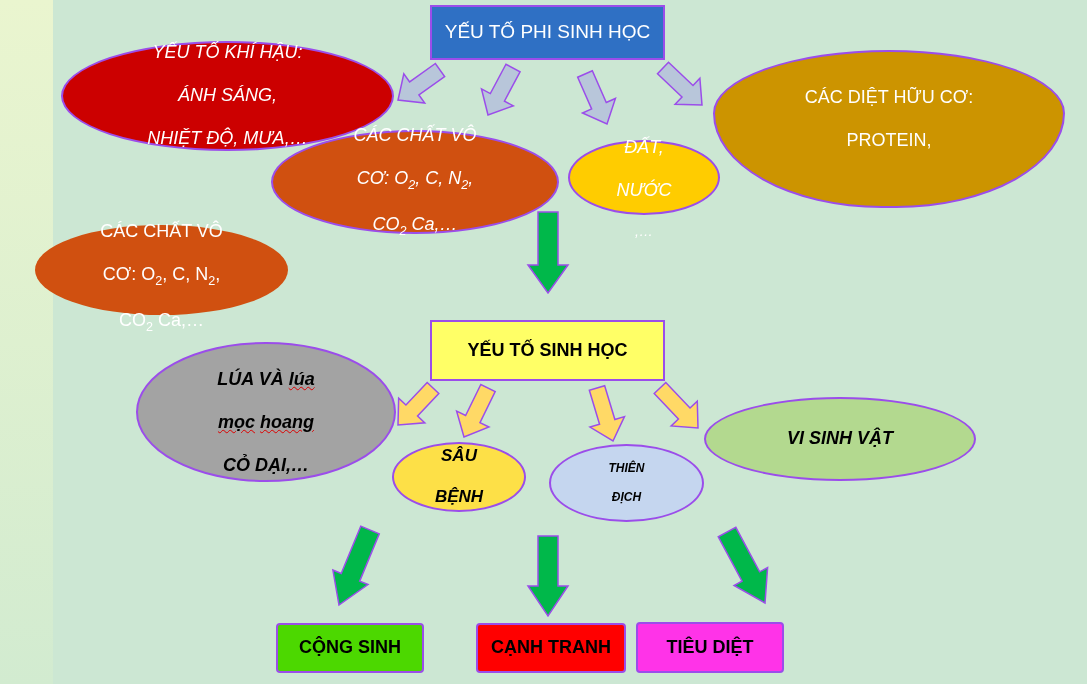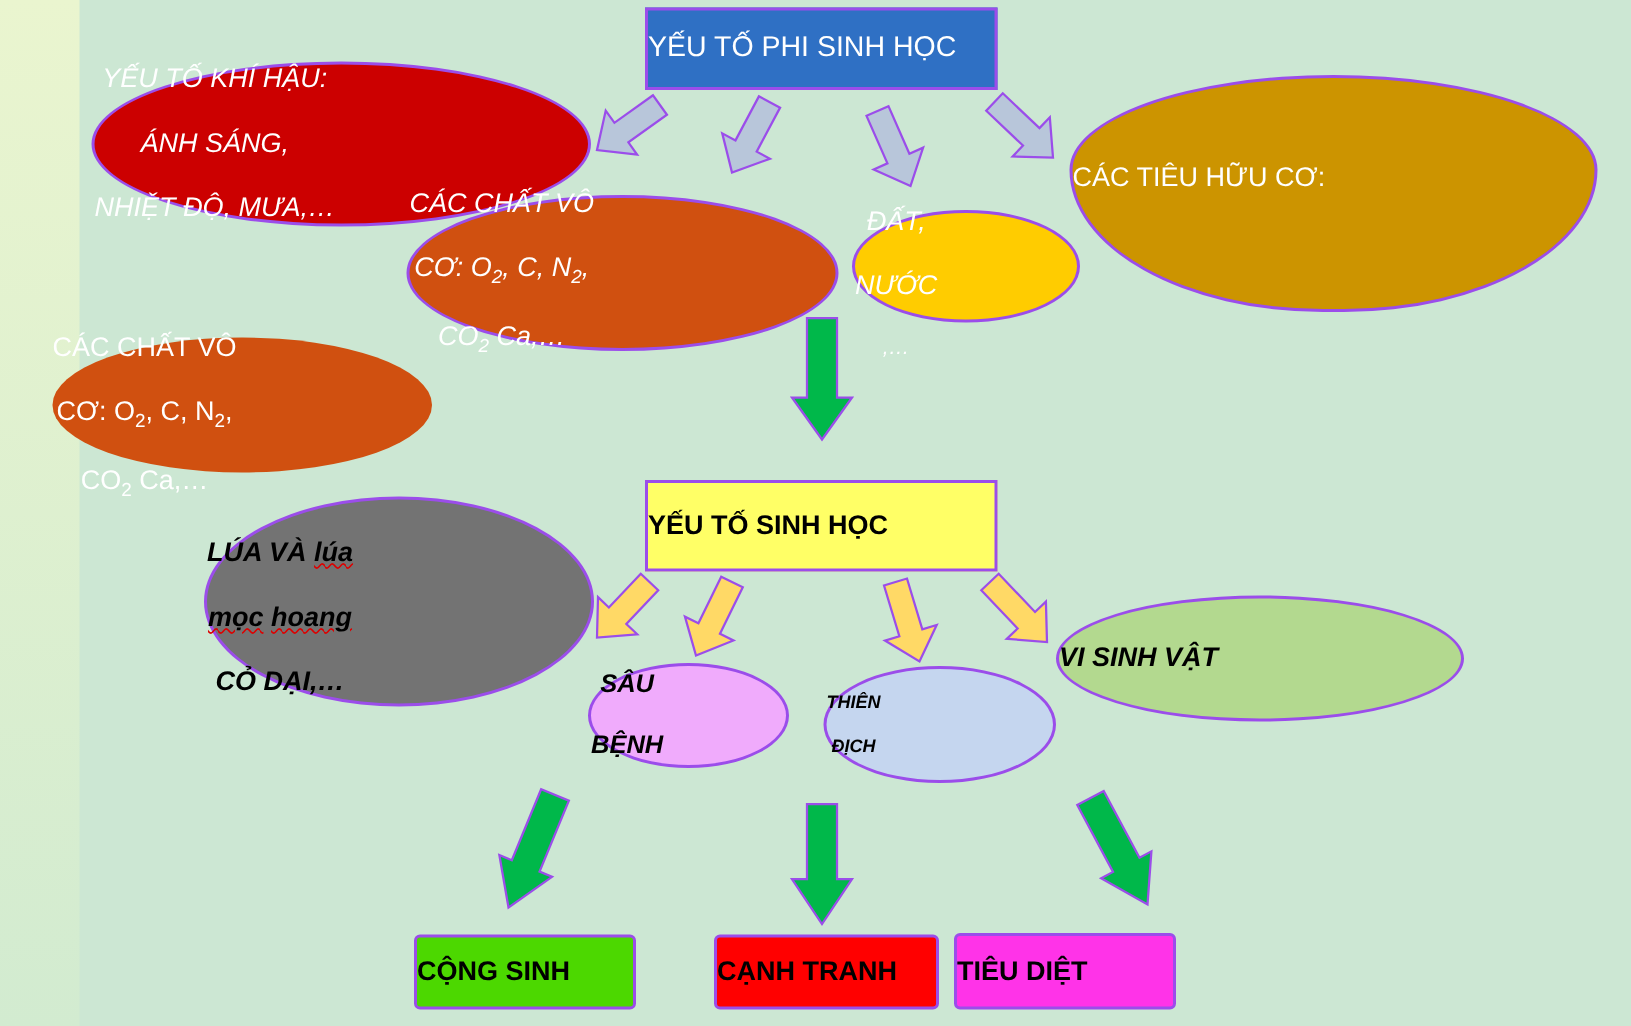--- a/index.html
+++ b/index.html
@@ -1,21 +1,21 @@
 <!DOCTYPE html>
 <html><head>
 <meta charset="utf-8">
 <style>
   html,body{margin:0;padding:0;}
   body{width:1087px;height:684px;position:relative;overflow:hidden;
        background:#cce7d3;font-family:"Liberation Sans",sans-serif;}
   .strip{position:absolute;left:0;top:0;width:53px;height:684px;
          background:linear-gradient(#eaf5cf,#d2ebd0);}
   svg#arrows{position:absolute;left:0;top:0;}
-  .node{position:absolute;display:flex;align-items:center;justify-content:flex-start;
+  .node{position:absolute;display:flex;align-items:center;justify-content:center;
         text-align:center;box-sizing:border-box;}
   .ell{border-radius:50%;border:2px solid #9b4dea;font-style:italic;}
   .box{border:2px solid #9b4dea;}
   .txt{line-height:1.2;white-space:pre-line;}
   .w{color:#fff;font-size:18px;}
   .b{color:#000;font-size:18px;font-weight:bold;}
   sub{font-size:70%;}
   .sq{text-decoration:underline wavy #d00;text-decoration-thickness:1px;}
 </style>
 </head>
@@ -45,21 +45,22 @@
 <div class="node ell" style="left:61px;top:41px;width:333px;height:110px;background:#cc0000;">
   <div class="txt w">
     <div>YẾU TỐ KHÍ HẬU:</div>
     <div>ÁNH SÁNG,</div>
     <div>NHIỆT ĐỘ, MƯA,…</div>
   </div>
 </div>
 
 <div class="node" style="left:713px;top:50px;width:352px;height:158px;background:#cc9400;border-radius:50% 50% 48% 48% / 40% 40% 60% 60%;border:2px solid #9b4dea;">
   <div class="txt w" style="margin-top:-20px">
-    <div>CÁC TIÊU HỮU CƠ:</div>
+    <div>CÁC DIỆT HỮU CƠ:</div>
+    <div>PROTEIN,</div>
   </div>
 </div>
 
 <div class="node ell" style="left:271px;top:130px;width:288px;height:104px;background:#d05010;">
   <div class="txt w">
     <div>CÁC CHẤT VÔ</div>
     <div><span>CƠ: O</span><sub>2</sub><span>, C, N</span><sub>2</sub><span>,</span></div>
     <div><span>CO</span><sub>2</sub><span> Ca,…</span></div>
   </div>
 </div>
@@ -77,29 +78,29 @@
     <div>CÁC CHẤT VÔ</div>
     <div><span>CƠ: O</span><sub>2</sub><span>, C, N</span><sub>2</sub><span>,</span></div>
     <div><span>CO</span><sub>2</sub><span> Ca,…</span></div>
   </div>
 </div>
 
 <div class="node box" style="left:430px;top:320px;width:235px;height:61px;background:#ffff66;">
   <span class="txt b">YẾU TỐ SINH HỌC</span>
 </div>
 
-<div class="node ell" style="left:136px;top:331px;width:260px;height:140px;background:#737373;">
+<div class="node ell" style="left:136px;top:342px;width:260px;height:140px;background:#a3a3a3;">
   <div class="txt b" style="margin-top:22px">
     <div><span>LÚA VÀ </span><span class="sq">lúa</span></div>
     <div><span class="sq">mọc</span> <span class="sq">hoang</span></div>
     <div>CỎ DẠI,…</div>
   </div>
 </div>
 
-<div class="node ell" style="left:392px;top:442px;width:134px;height:70px;background:#f0abfc;">
+<div class="node ell" style="left:392px;top:442px;width:134px;height:70px;background:#fde047;">
   <div class="txt b" style="font-size:17px">
     <div>SÂU</div>
     <div>BỆNH</div>
   </div>
 </div>
 
 <div class="node ell" style="left:549px;top:444px;width:155px;height:78px;background:#c5d6ef;">
   <div class="txt b" style="font-size:12px">
     <div>THIÊN</div>
     <div>ĐỊCH</div>

